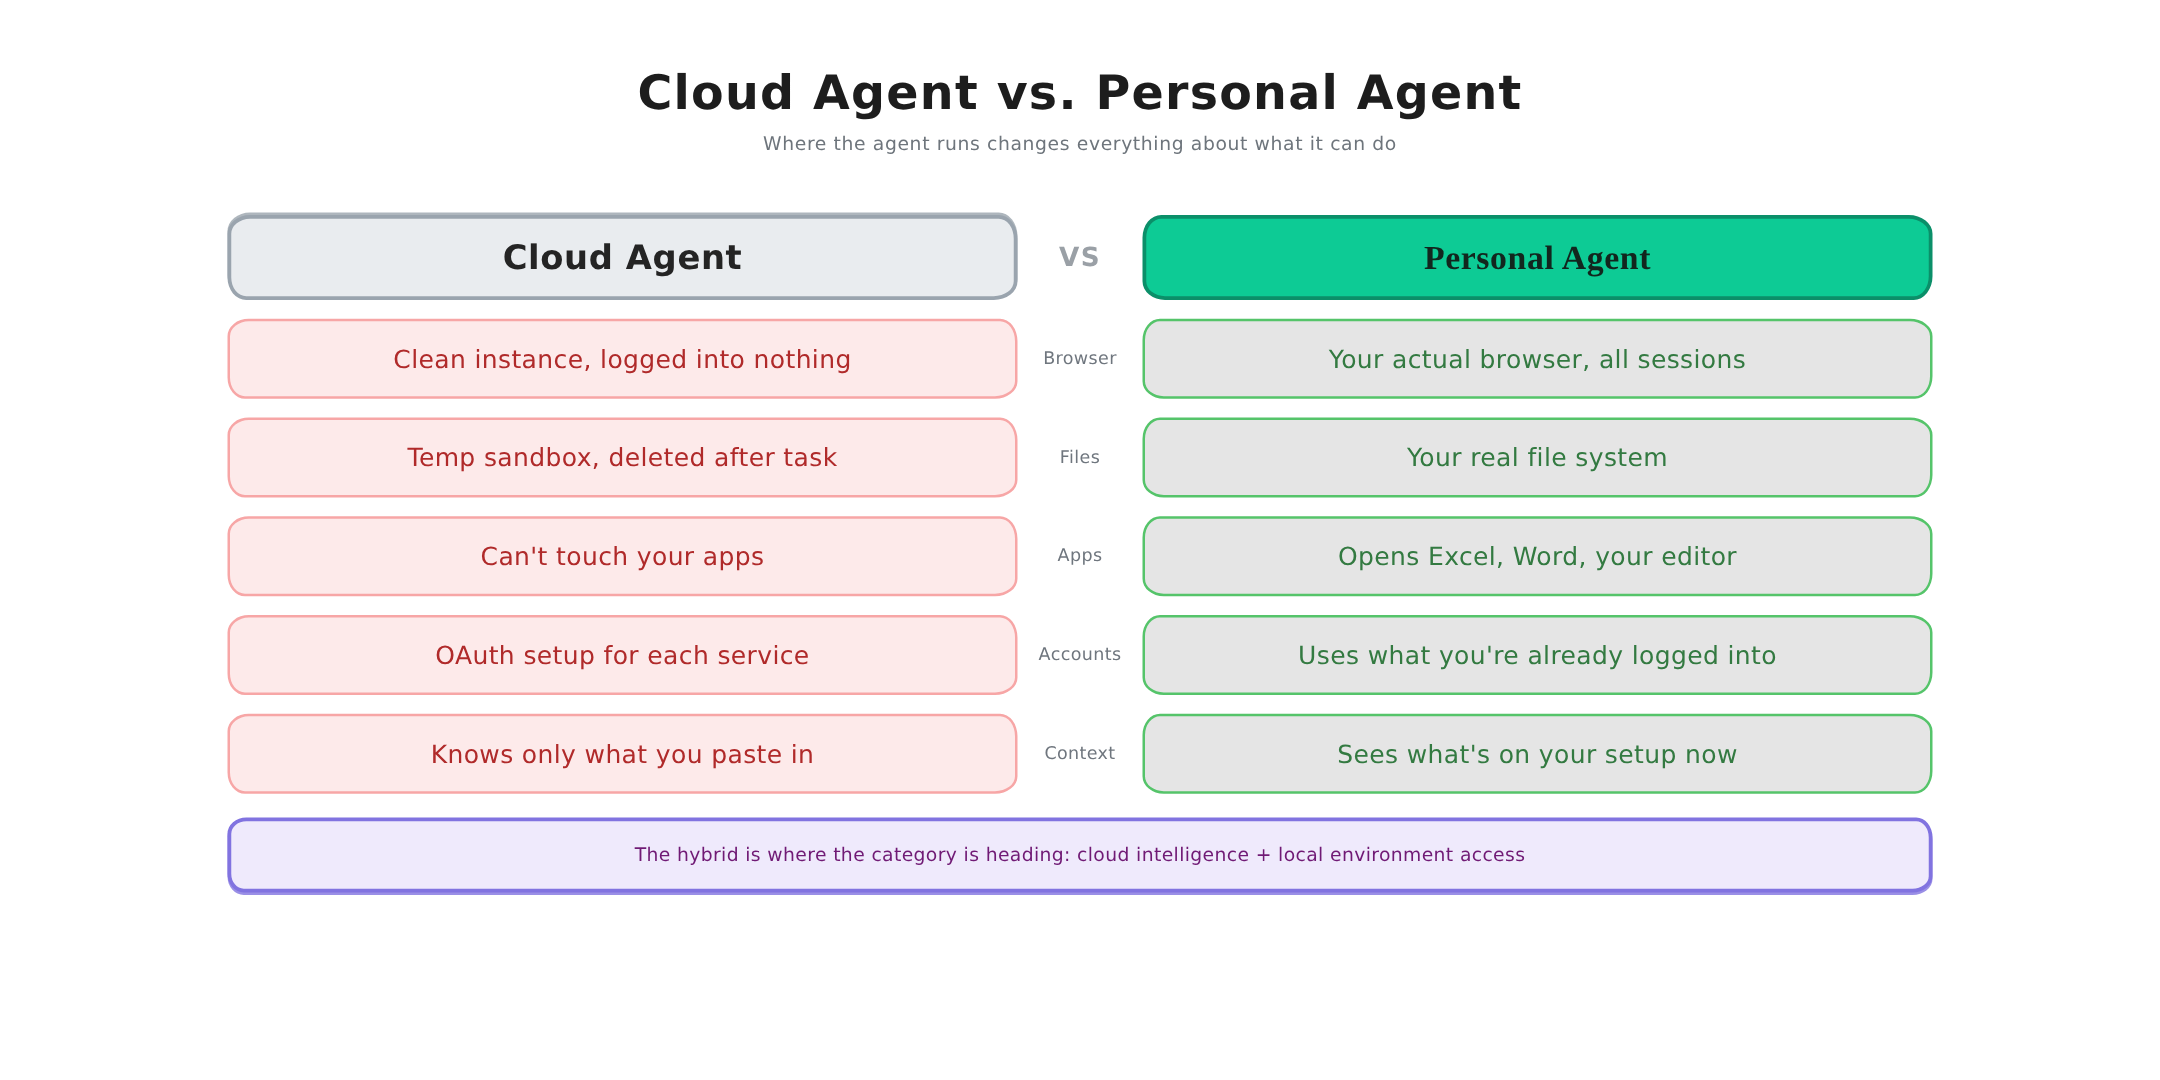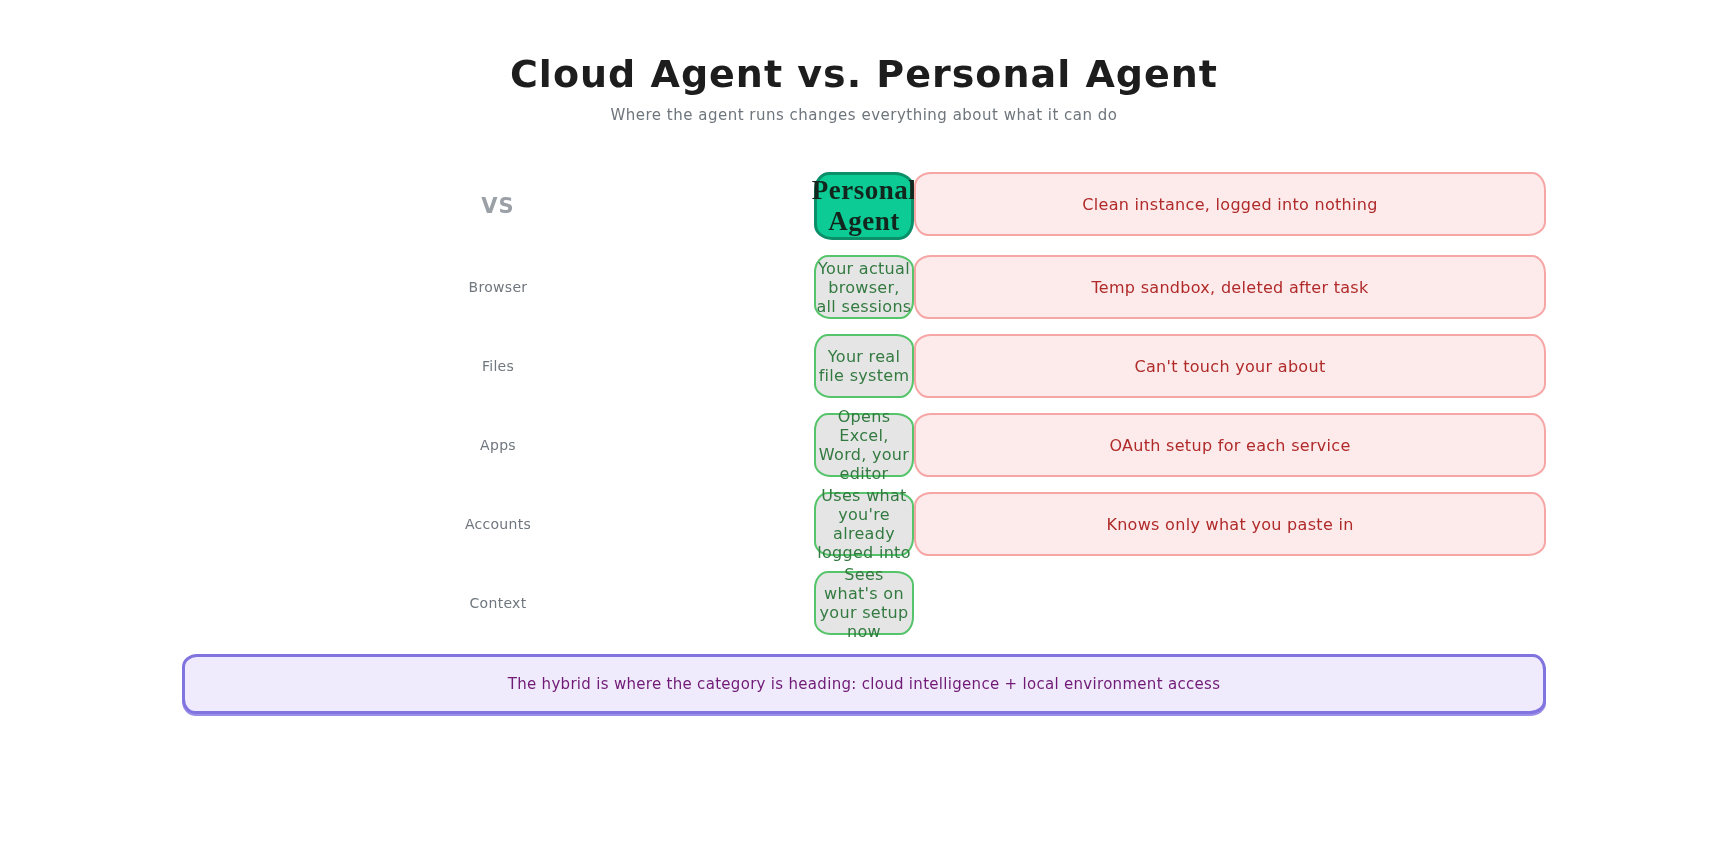--- a/index.html
+++ b/index.html
@@ -68,21 +68,21 @@
     justify-content: center;
     color: #9aa0a6;
     font-size: 21px;
     font-weight: bold;
     letter-spacing: 1px;
   }
 
   
   .cell {
     height: 64px;
-    font-size: 16px;
+    font-size: 20px;
     letter-spacing: 0.3px;
   }
   .cell-left {
     background: #fdeaea;
     border: 2.5px solid #f7a6a6;
     border-radius: 17px 14px 18px 14px / 14px 18px 14px 17px;
     color: #b02a2a;
   }
   .cell-right {
     background: #e5e5e5;
@@ -121,32 +121,33 @@
 
 <div class="page">
 
   <div class="titles">
     <div class="title">Cloud Agent vs. Personal Agent</div>
     <div class="subtitle">Where the agent runs changes everything about what it can do</div>
   </div>
 
   <div class="board">
 
+    <div class="hand-box header-box header-left">Cloud Agent</div>
     <div class="vs">VS</div>
     <div class="hand-box header-box header-right">Personal Agent</div>
 
     <div class="hand-box cell cell-left">Clean instance, logged into nothing</div>
     <div class="row-label">Browser</div>
     <div class="hand-box cell cell-right">Your actual browser, all sessions</div>
 
     <div class="hand-box cell cell-left">Temp sandbox, deleted after task</div>
     <div class="row-label">Files</div>
     <div class="hand-box cell cell-right">Your real file system</div>
 
-    <div class="hand-box cell cell-left">Can't touch your about</div>
+    <div class="hand-box cell cell-left">Can't touch your apps</div>
     <div class="row-label">Apps</div>
     <div class="hand-box cell cell-right">Opens Excel, Word, your editor</div>
 
     <div class="hand-box cell cell-left">OAuth setup for each service</div>
     <div class="row-label">Accounts</div>
     <div class="hand-box cell cell-right">Uses what you're already logged into</div>
 
     <div class="hand-box cell cell-left">Knows only what you paste in</div>
     <div class="row-label">Context</div>
     <div class="hand-box cell cell-right">Sees what's on your setup now</div>

